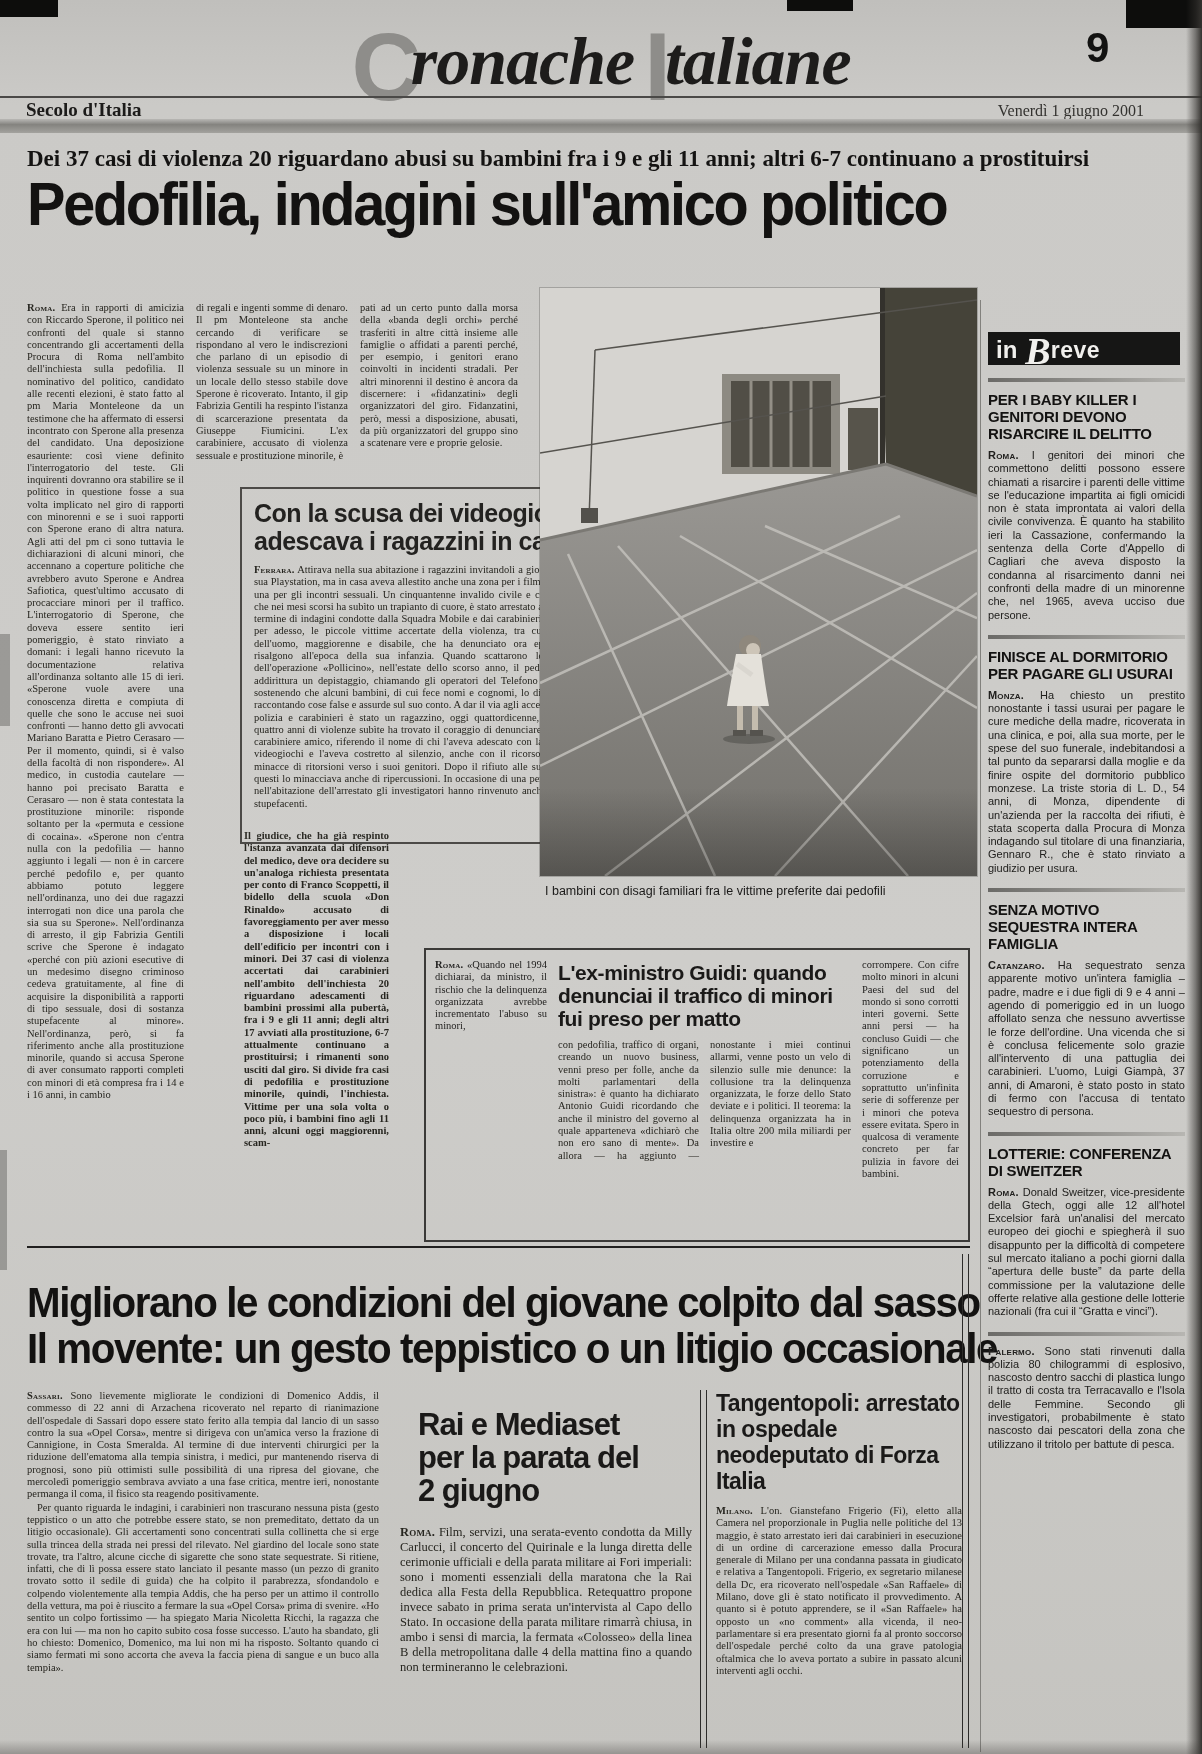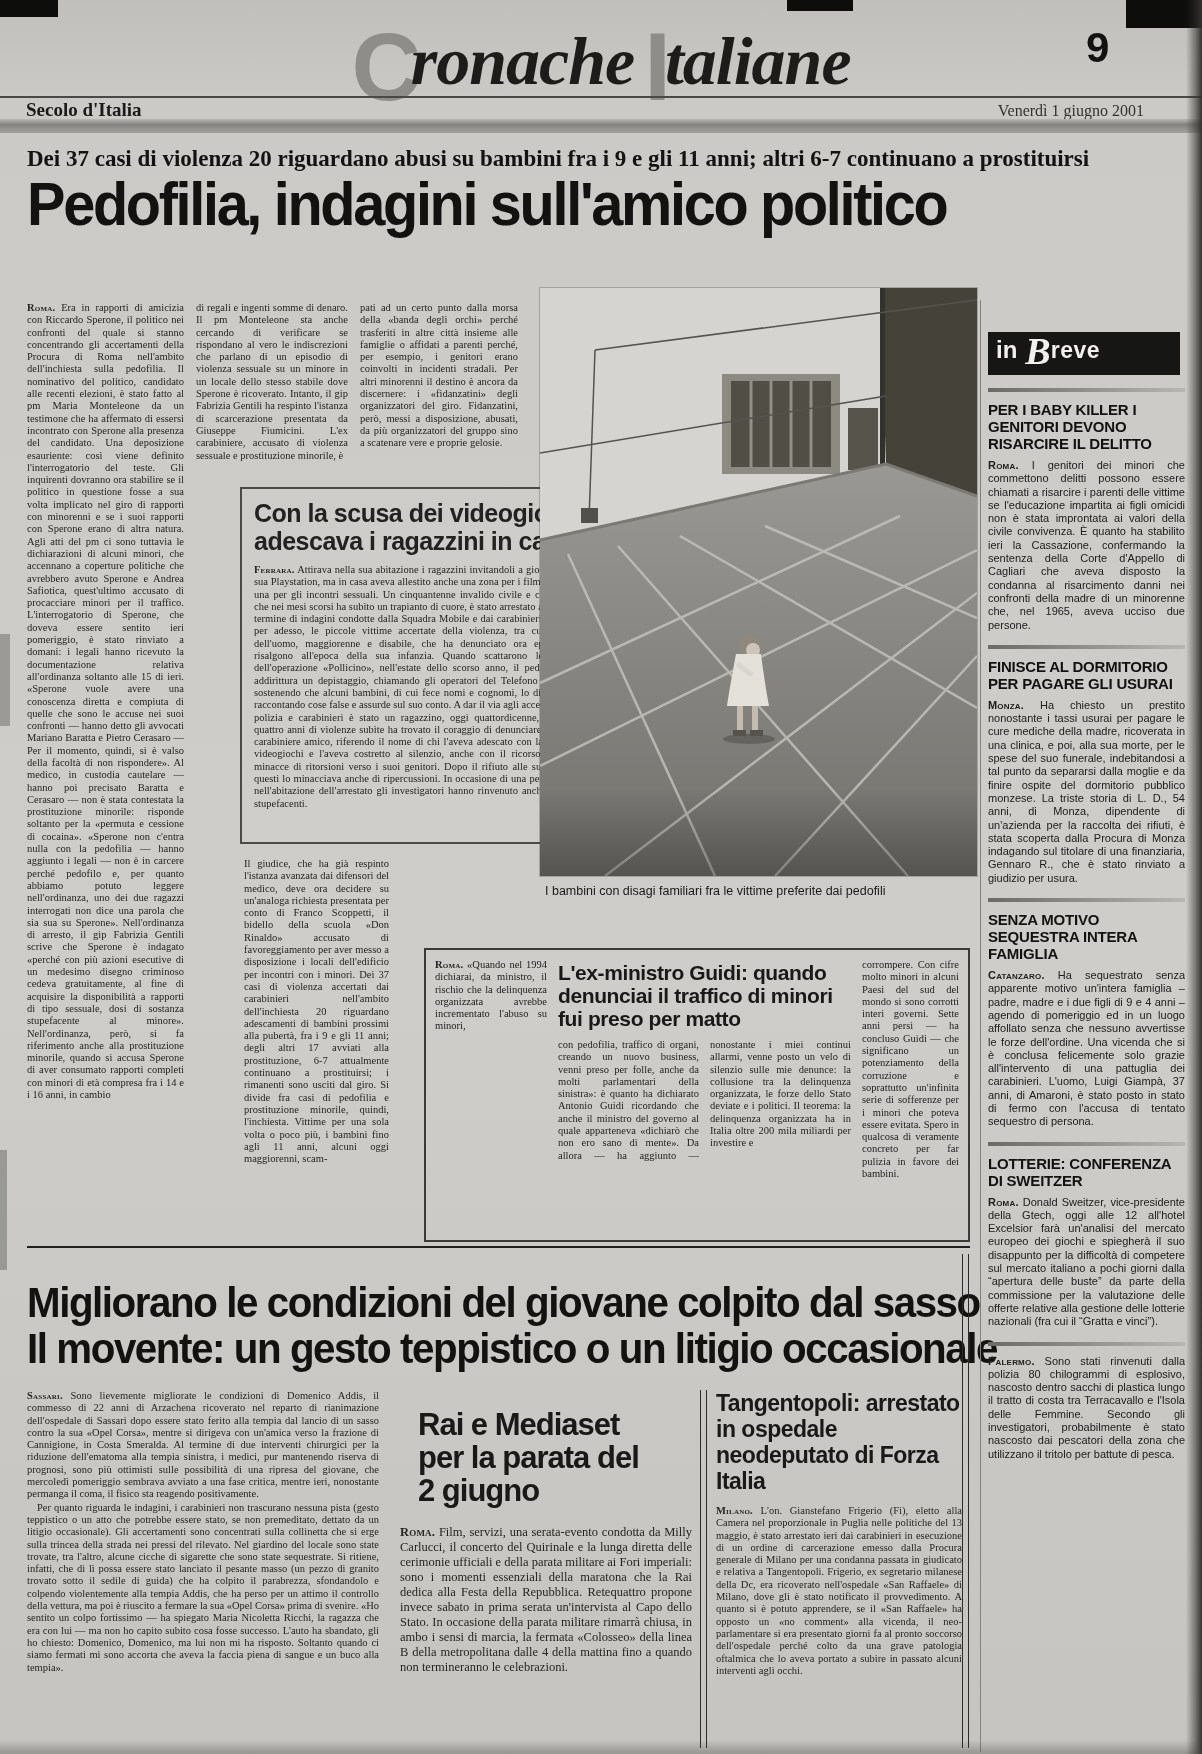--- a/index.html
+++ b/index.html
@@ -21,21 +21,21 @@
   #rule-thick{top:119px;left:0;width:1202px;height:14px;
      background:linear-gradient(180deg,#b9b8b5 0%,#84837f 40%,#a3a29e 100%);}
   
   #lead-kicker{left:27px;top:146px;width:1152px;font:700 23px/25px "Liberation Serif",serif;color:#141312;}
   #lead-headline{left:27px;top:172px;font:700 62px/64px "Liberation Sans",sans-serif;letter-spacing:-2.5px;
      white-space:nowrap;transform:scaleX(.93);transform-origin:left;color:#131211;}
   #lead-subhead{left:27px;top:243px;width:1152px;font:italic 700 33px/36px "Liberation Serif",serif;color:#242322;font-weight:500;}
   #lead-col1{left:27px;top:302px;width:157px;height:943px;}
   #lead-col2{left:196px;top:302px;width:152px;height:183px;}
   #lead-col3{left:360px;top:302px;width:158px;height:183px;}
-  #lead-cont1{left:244px;top:858px;width:145px;height:386px;}
+  #lead-cont1{left:244px;top:830px;width:145px;height:386px;font-weight:bold;}
   
   #featured-box{left:240px;top:487px;width:360px;height:357px;border:2px solid #4c4a47;
      padding:10px 12px;box-sizing:border-box;background:rgba(255,255,255,0.03);}
   #featured-box h2{margin:0;font:700 25px/28px "Liberation Sans",sans-serif;letter-spacing:-.5px;color:#232220;}
   #featured-box .body-text{margin-top:9px;height:258px;}
   
   #photo{left:540px;top:288px;width:437px;height:588px;outline:1px solid rgba(40,39,37,.25);}
   #photo-caption{left:545px;top:884px;width:432px;font:12.5px/15px "Liberation Sans",sans-serif;color:#1b1a19;}
   
   #guidi-box{left:424px;top:948px;width:546px;height:294px;border:2.5px solid #3b3a38;
@@ -58,21 +58,21 @@
   #rai-box .body-text{margin-top:14px;font:12.5px/15px "Liberation Serif",serif;}
   .vrule{width:5px;border-left:1.5px solid #2c2b29;border-right:1.5px solid #2c2b29;}
   #vrule1{left:700px;top:1390px;height:358px;}
   #vrule2{left:962px;top:1254px;height:494px;}
   #tang-box{left:716px;top:1390px;width:246px;height:358px;overflow:hidden;}
   #tang-box h2{margin:0;font:700 23px/26px "Liberation Sans",sans-serif;letter-spacing:-.5px;color:#1a1918;}
   #tang-box .body-text{margin-top:11px;}
   
   #sidebar-line{left:980px;top:300px;width:1px;height:1452px;background:#82817d;}
   #sidebar{left:988px;top:332px;width:197px;height:1418px;overflow:hidden;}
-  #breve-bar{background:#161615;color:#f1f0ed;height:30px;width:176px;padding:0 8px 13px 8px;
+  #breve-bar{background:#161615;color:#f1f0ed;height:30px;width:176px;padding:0 8px 3px 8px;
      display:flex;align-items:flex-end;}
   #breve-bar .b-in{font:700 24px/24px "Liberation Sans",sans-serif;}
   #breve-bar .b-b{font:italic 700 38px/26px "Liberation Serif",serif;margin:0 0 -2px 8px;}
   #breve-bar .b-reve{font:700 23px/24px "Liberation Sans",sans-serif;letter-spacing:.5px;}
   .sb-sep{height:4px;background:linear-gradient(90deg,#6b6a67,#b7b6b2);margin:13px 0 9px 0;}
   .sb-head{font:700 15px/17px "Liberation Sans",sans-serif;color:#131211;letter-spacing:-.2px;margin:0 0 7px 0;}
   .sb-body{font:11px/13.3px "Liberation Sans",sans-serif;color:#21201e;margin:0;text-align:justify;}
   .sb-body .dateline{font-family:"Liberation Sans",sans-serif;}
   
   #edge-right{right:0;top:0;width:16px;height:1754px;background:linear-gradient(90deg,rgba(60,58,55,0) 0%,rgba(50,48,45,.55) 60%,#34322f 100%);}

